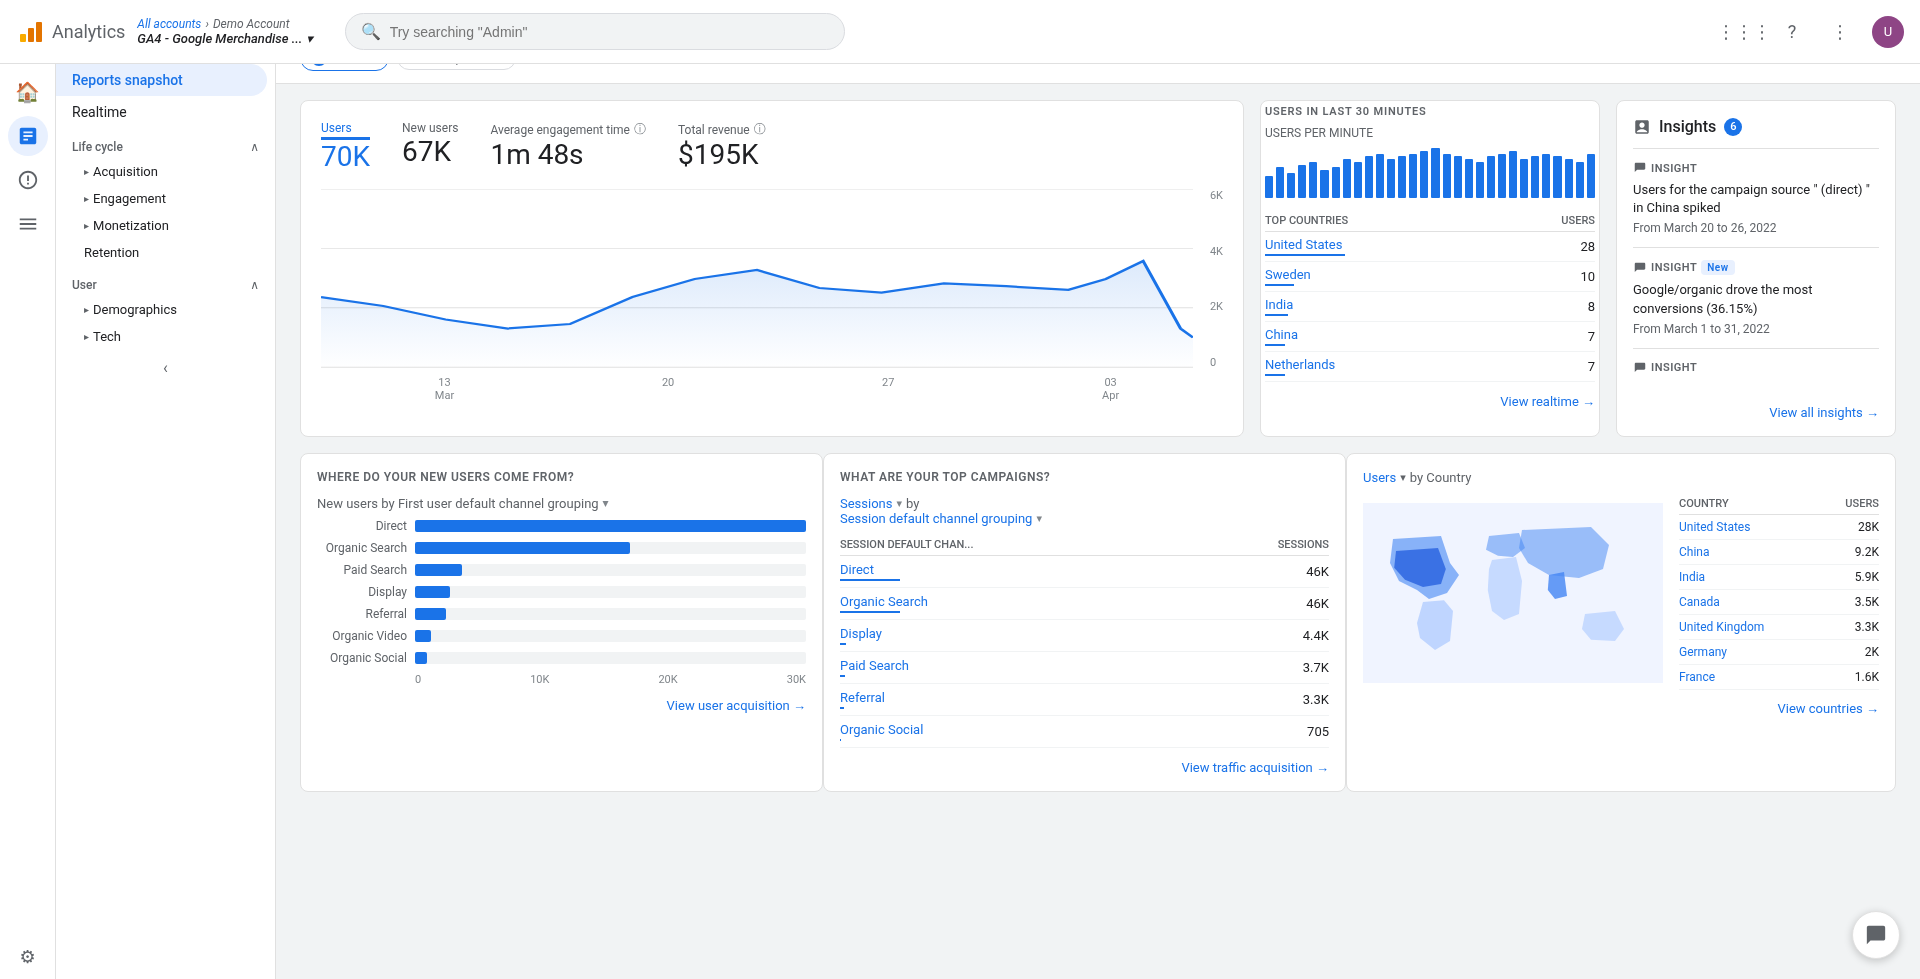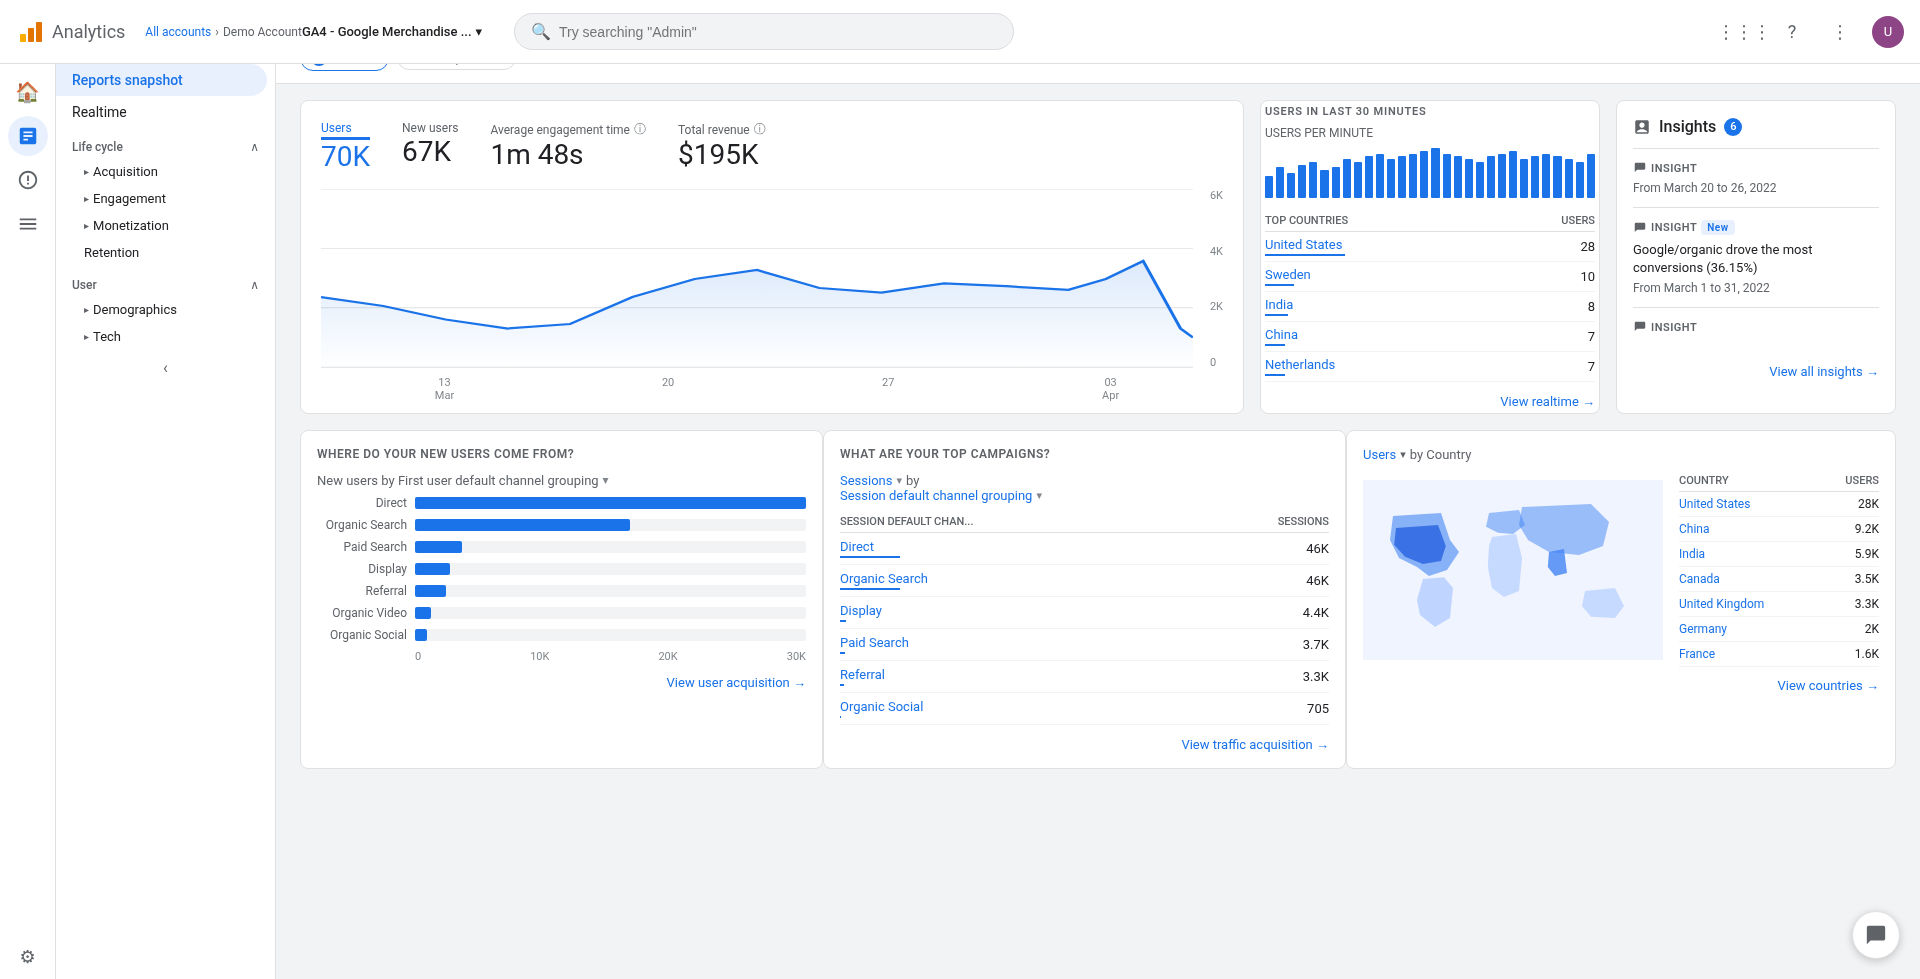--- a/index.html
+++ b/index.html
@@ -132,21 +132,21 @@
 
 <div class="topbar">
   <div class="topbar-logo">
     <svg class="logo-icon" viewBox="0 0 28 28" fill="none">
       <rect x="4" y="16" width="6" height="8" rx="1" fill="#F9AB00"></rect>
       <rect x="12" y="10" width="6" height="14" rx="1" fill="#E37400"></rect>
       <rect x="20" y="4" width="6" height="20" rx="1" fill="#E37400"></rect>
     </svg>
     <span class="topbar-title">Analytics</span>
   </div>
-  <div style="display:flex;flex-direction:row;margin-left:8px;">
+  <div style="display:flex;flex-direction:column;font-style:italic;">
     <div class="topbar-breadcrumb">
       <span style="color:#1a73e8;cursor:pointer;font-size:12px;">All accounts</span>
       <span>›</span>
       <span>Demo Account</span>
     </div>
     <div class="topbar-account">
       <span>GA4 - Google Merchandise ...</span>
       <span>▾</span>
     </div>
   </div>
@@ -431,20 +431,21 @@
         <span>Insights</span>
         <div class="insights-badge">6</div>
       </div>
       <div class="insight-item">
         <div class="insight-tag">
           <svg width="14" height="14" viewBox="0 0 24 24" fill="#5f6368">
               <path d="M19 3H5c-1.1 0-2 .9-2 2v14l4-4h12c1.1 0 2-.9 2-2V5c0-1.1-.9-2-2-2z"></path>
             </svg>
           <span>INSIGHT</span>
         </div>
+        <div class="insight-text">Users for the campaign source " (direct) " in China spiked</div>
         <div class="insight-date">From March 20 to 26, 2022</div>
       </div>
       <div class="insight-item">
         <div class="insight-tag">
           <svg width="14" height="14" viewBox="0 0 24 24" fill="#5f6368">
               <path d="M19 3H5c-1.1 0-2 .9-2 2v14l4-4h12c1.1 0 2-.9 2-2V5c0-1.1-.9-2-2-2z"></path>
             </svg>
           <span>INSIGHT</span>
           <span class="new-badge">New</span>
         </div>

